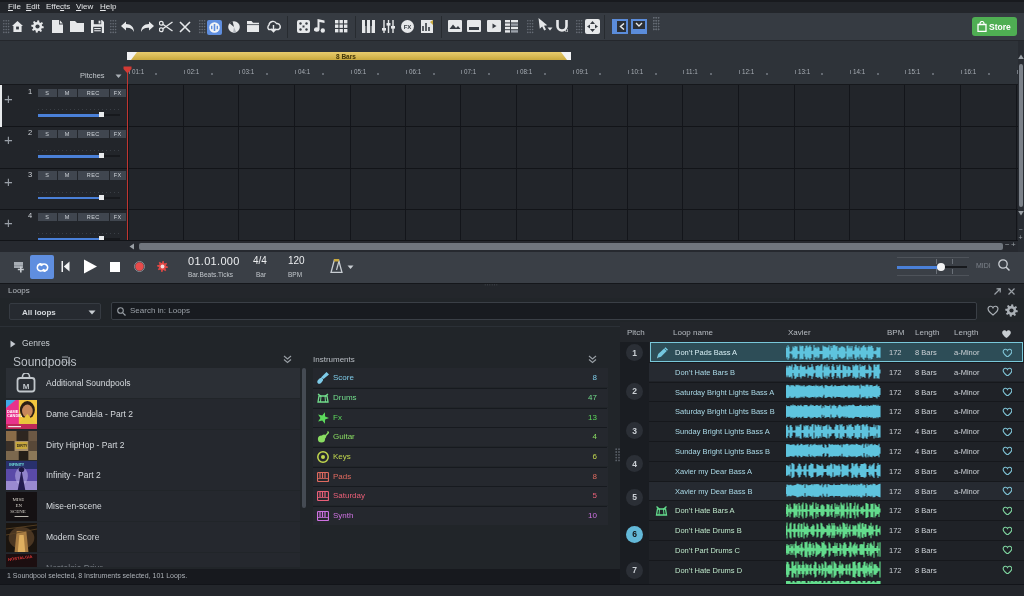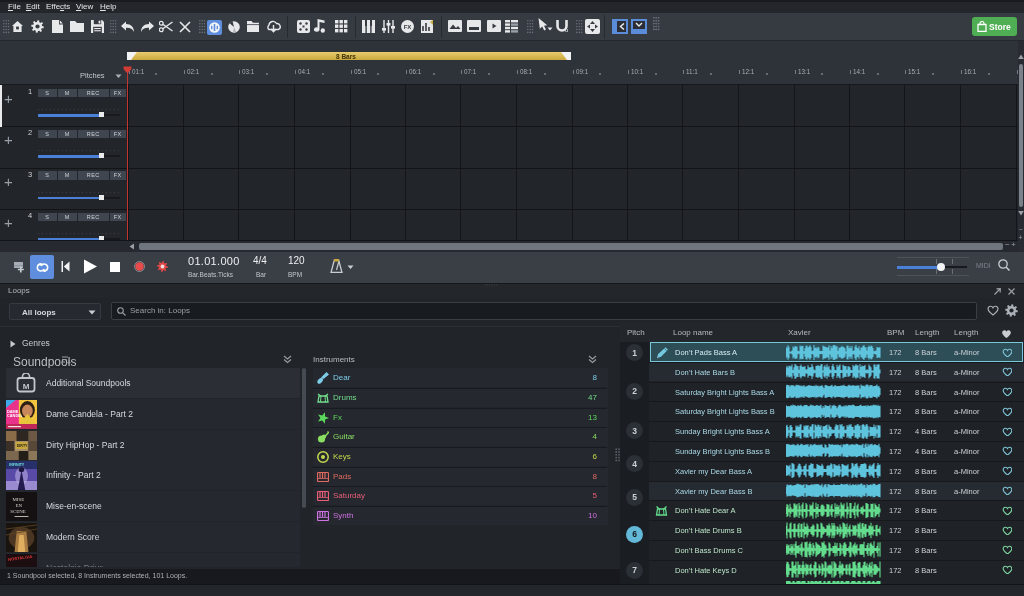--- a/index.html
+++ b/index.html
@@ -662,21 +662,21 @@
       <circle cx="25.5" cy="15.5" r="1.4" fill="#ff5040"></circle>
     </svg>
 <div style="position:absolute;left:46px;top:223px;white-space:nowrap;font-size:8.5px;color:#777d84">Nostalgia Drive</div>
 </div>
 <div style="position:absolute;left:301.5px;top:368px;width:4.5px;height:140px;background:#454b53;border-radius:2px"></div>
 <div style="position:absolute;left:313px;top:368px;width:295px;height:19px;background:#25282e"></div>
 <svg style="position:absolute;left:317px;top:372px;" width="12" height="12" viewBox="0 0 12 12">
     <path d="M9.5 0 L12 2.5 L6.5 7 L4 5.5 Z" fill="#7ecbe8"></path>
     <path d="M5.5 6.5 C7 8 5.5 9 4.5 10.5 C3.5 12 1.5 12 0.8 11.2 C0 10.5 0 8.5 1.5 7.5 C3 6.5 4 5 5.5 6.5 Z" fill="#7ecbe8"></path>
   </svg>
-<div style="position:absolute;left:333px;top:373px;white-space:nowrap;font-size:8px;color:#7ecbe8">Dear</div>
+<div style="position:absolute;left:333px;top:373px;white-space:nowrap;font-size:8px;color:#7ecbe8">Score</div>
 <div style="position:absolute;left:560px;top:373px;width:37px;text-align:right;font-size:8px;color:#7ecbe8">8</div>
 <div style="position:absolute;left:313px;top:388px;width:295px;height:19px;background:#25282e"></div>
 <div style="position:absolute;left:313px;top:387.5px;width:294px;height:1px;background:#171a1f"></div>
 <svg style="position:absolute;left:317px;top:392px;" width="12" height="12" viewBox="0 0 12 12">
     <path d="M2 4 L10 4 L11 10 L1 10 Z" fill="none" stroke="#72dd8c" stroke-width="1.3"></path>
     <path d="M4 4 L3.5 10 M8 4 L8.5 10" stroke="#72dd8c" stroke-width="1"></path>
     <path d="M1 2 L4 4.2 M11 2 L8 4.2" stroke="#72dd8c" stroke-width="1.3"></path>
   </svg>
 <div style="position:absolute;left:333px;top:393px;white-space:nowrap;font-size:8px;color:#72dd8c">Drums</div>
 <div style="position:absolute;left:560px;top:393px;width:37px;text-align:right;font-size:8px;color:#72dd8c">47</div>
@@ -870,21 +870,21 @@
 <svg style="position:absolute;left:353px;top:145.03px;" width="10" height="9" viewBox="0 0 10 9">
       <path d="M5.5 9 C1 5.8 0.7 3.6 1.6 2.2 C2.5 0.9 4.6 0.9 5.5 2.6 C6.4 0.9 8.5 0.9 9.4 2.2 C10.3 3.6 10 5.8 5.5 9 Z" fill="none" stroke="#7fc4d6" stroke-width="1.1"></path>
     </svg>
 <div style="position:absolute;left:0px;top:159.82px;width:375px;height:19px;background:#1f2227"></div>
 <div style="position:absolute;left:0px;top:159.32px;width:375px;height:1px;background:#16181c"></div>
 <svg style="position:absolute;left:6px;top:162.82px;" width="13" height="13" viewBox="0 0 13 13">
       <path d="M2.5 5 L10.5 5 L11.5 11 L1.5 11 Z" fill="none" stroke="#63dc8d" stroke-width="1.3"></path>
       <path d="M4.5 5 L4 11 M8.5 5 L9 11" stroke="#63dc8d" stroke-width="1"></path>
       <path d="M1.5 2.5 L4.5 5.2 M11.5 2.5 L8.5 5.2" stroke="#63dc8d" stroke-width="1.3"></path>
     </svg>
-<div style="position:absolute;left:26px;top:165.32px;white-space:nowrap;font-size:7.5px;color:#bce5c8">Don’t Hate Dear A</div>
+<div style="position:absolute;left:26px;top:165.32px;white-space:nowrap;font-size:7.5px;color:#bce5c8">Don’t Hate Bars A</div>
 <svg style="position:absolute;left:137px;top:159.82px;" width="95" height="19" viewBox="0 0 95 19">
       <path d="M0 5.9V13.1M1 3.0V16.0M2 4.0V15.0M3 7.7V11.3M4 2.8V16.2M5 6.2V12.8M6 8.2V10.8M7 7.7V11.3M8 2.4V16.6M9 2.6V16.4M10 4.6V14.4M11 2.9V16.1M12 8.6V10.4M13 2.0V17.0M14 4.7V14.3M15 8.5V10.5M16 3.4V15.6M17 1.4V17.6M18 8.3V10.7M19 7.9V11.1M20 1.9V17.1M21 3.4V15.6M22 8.7V10.3M23 8.6V10.4M24 3.6V15.4M25 5.1V13.9M26 3.7V15.3M27 1.3V17.7M28 7.8V11.2M29 8.0V11.0M30 1.8V17.2M31 6.0V13.0M32 3.0V16.0M33 8.0V11.0M34 8.1V10.9M35 4.5V14.5M36 3.6V15.4M37 3.8V15.2M38 5.2V13.8M39 8.4V10.6M40 8.0V11.0M41 3.1V15.9M42 3.6V15.4M43 3.6V15.4M44 8.3V10.7M45 4.7V14.3M46 3.0V16.0M47 7.9V11.1M48 8.7V10.3M49 2.2V16.8M50 5.9V13.1M51 3.4V15.6M52 6.1V12.9M53 4.2V14.8M54 8.3V10.7M55 1.6V17.4M56 3.6V15.4M57 4.5V14.5M58 2.5V16.5M59 8.6V10.4M60 8.1V10.9M61 1.6V17.4M62 5.5V13.5M63 8.4V10.6M64 2.0V17.0M65 2.1V16.9M66 8.2V10.8M67 7.6V11.4M68 5.1V13.9M69 1.4V17.6M70 8.4V10.6M71 4.6V14.4M72 2.8V16.2M73 8.3V10.7M74 8.7V10.3M75 6.2V12.8M76 6.3V12.7M77 4.8V14.2M78 8.0V11.0M79 8.5V10.5M80 1.9V17.1M81 2.3V16.7M82 3.0V16.0M83 8.6V10.4M84 7.8V11.2M85 2.7V16.3M86 3.1V15.9M87 2.6V16.4M88 8.3V10.7M89 2.5V16.5M90 3.9V15.1M91 5.5V13.5M92 6.1V12.9M93 2.9V16.1M94 7.6V11.4" stroke="#63dc8d" stroke-width="1.1"></path>
     </svg>
 <div style="position:absolute;left:240px;top:165.32px;white-space:nowrap;font-size:7.5px;color:#ccd1d6">172</div>
 <div style="position:absolute;left:266px;top:165.32px;white-space:nowrap;font-size:7.5px;color:#ccd1d6">8 Bars</div>
 <svg style="position:absolute;left:353px;top:164.82px;" width="10" height="9" viewBox="0 0 10 9">
       <path d="M5.5 9 C1 5.8 0.7 3.6 1.6 2.2 C2.5 0.9 4.6 0.9 5.5 2.6 C6.4 0.9 8.5 0.9 9.4 2.2 C10.3 3.6 10 5.8 5.5 9 Z" fill="none" stroke="#7fd6a0" stroke-width="1.1"></path>
     </svg>
 <div style="position:absolute;left:0px;top:179.60999999999999px;width:375px;height:19px;background:#1f2227"></div>
 <div style="position:absolute;left:0px;top:179.10999999999999px;width:375px;height:1px;background:#16181c"></div>
@@ -892,32 +892,32 @@
 <svg style="position:absolute;left:137px;top:179.60999999999999px;" width="95" height="19" viewBox="0 0 95 19">
       <path d="M0 4.7V14.3M1 1.6V17.4M2 8.3V10.7M3 7.5V11.5M4 2.5V16.5M5 1.6V17.4M6 8.5V10.5M7 8.1V10.9M8 2.7V16.3M9 2.6V16.4M10 7.8V11.2M11 8.2V10.8M12 3.6V15.4M13 2.0V17.0M14 8.3V10.7M15 2.7V16.3M16 2.7V16.3M17 7.9V11.1M18 1.5V17.5M19 5.3V13.7M20 5.9V13.1M21 2.4V16.6M22 4.7V14.3M23 7.7V11.3M24 8.2V10.8M25 5.9V13.1M26 4.9V14.1M27 3.2V15.8M28 4.5V14.5M29 8.6V10.4M30 8.2V10.8M31 2.5V16.5M32 3.2V15.8M33 8.1V10.9M34 8.3V10.7M35 1.8V17.2M36 2.6V16.4M37 5.2V13.8M38 6.3V12.7M39 7.7V11.3M40 7.7V11.3M41 3.9V15.1M42 4.7V14.3M43 2.5V16.5M44 4.6V14.4M45 7.8V11.2M46 1.9V17.1M47 4.5V14.5M48 2.1V16.9M49 4.4V14.6M50 8.7V10.3M51 5.4V13.6M52 5.5V13.5M53 7.8V11.2M54 3.6V15.4M55 5.8V13.2M56 8.3V10.7M57 1.6V17.4M58 2.1V16.9M59 3.2V15.8M60 6.0V13.0M61 2.5V16.5M62 8.1V10.9M63 5.4V13.6M64 3.5V15.5M65 8.4V10.6M66 8.6V10.4M67 4.1V14.9M68 5.2V13.8M69 4.2V14.8M70 4.5V14.5M71 8.2V10.8M72 2.6V16.4M73 3.4V15.6M74 1.4V17.6M75 7.7V11.3M76 2.5V16.5M77 1.9V17.1M78 5.7V13.3M79 3.1V15.9M80 3.3V15.7M81 7.8V11.2M82 7.7V11.3M83 4.2V14.8M84 5.1V13.9M85 1.7V17.3M86 5.7V13.3M87 4.6V14.4M88 8.4V10.6M89 8.7V10.3M90 4.2V14.8M91 3.8V15.2M92 8.0V11.0M93 7.5V11.5M94 5.3V13.7" stroke="#63dc8d" stroke-width="1.1"></path>
     </svg>
 <div style="position:absolute;left:240px;top:185.10999999999999px;white-space:nowrap;font-size:7.5px;color:#ccd1d6">172</div>
 <div style="position:absolute;left:266px;top:185.10999999999999px;white-space:nowrap;font-size:7.5px;color:#ccd1d6">8 Bars</div>
 <svg style="position:absolute;left:353px;top:184.60999999999999px;" width="10" height="9" viewBox="0 0 10 9">
       <path d="M5.5 9 C1 5.8 0.7 3.6 1.6 2.2 C2.5 0.9 4.6 0.9 5.5 2.6 C6.4 0.9 8.5 0.9 9.4 2.2 C10.3 3.6 10 5.8 5.5 9 Z" fill="none" stroke="#7fd6a0" stroke-width="1.1"></path>
     </svg>
 <div style="position:absolute;left:0px;top:199.39999999999998px;width:375px;height:19px;background:#1f2227"></div>
 <div style="position:absolute;left:0px;top:198.89999999999998px;width:375px;height:1px;background:#16181c"></div>
-<div style="position:absolute;left:26px;top:204.89999999999998px;white-space:nowrap;font-size:7.5px;color:#bce5c8">Don’t Bass Drums C</div>
+<div style="position:absolute;left:26px;top:204.89999999999998px;white-space:nowrap;font-size:7.5px;color:#bce5c8">Don’t Part Drums C</div>
 <svg style="position:absolute;left:137px;top:199.39999999999998px;" width="95" height="19" viewBox="0 0 95 19">
       <path d="M0 5.7V13.3M1 3.9V15.1M2 5.4V13.6M3 4.8V14.2M4 8.1V10.9M5 4.0V15.0M6 6.2V12.8M7 4.2V14.8M8 8.2V10.8M9 3.8V15.2M10 1.2V17.8M11 5.4V13.6M12 6.0V13.0M13 4.9V14.1M14 7.8V11.2M15 3.9V15.1M16 2.2V16.8M17 7.6V11.4M18 8.4V10.6M19 1.9V17.1M20 2.2V16.8M21 1.6V17.4M22 7.6V11.4M23 3.7V15.3M24 1.7V17.3M25 4.1V14.9M26 7.8V11.2M27 3.0V16.0M28 5.3V13.7M29 8.2V10.8M30 2.1V16.9M31 3.4V15.6M32 4.5V14.5M33 4.8V14.2M34 6.0V13.0M35 7.7V11.3M36 2.0V17.0M37 2.9V16.1M38 1.3V17.7M39 4.5V14.5M40 5.4V13.6M41 8.6V10.4M42 8.4V10.6M43 2.2V16.8M44 3.5V15.5M45 7.7V11.3M46 8.2V10.8M47 5.9V13.1M48 6.1V12.9M49 2.4V16.6M50 5.8V13.2M51 3.1V15.9M52 8.1V10.9M53 8.0V11.0M54 3.0V16.0M55 4.6V14.4M56 8.6V10.4M57 5.3V13.7M58 2.8V16.2M59 2.3V16.7M60 4.2V14.8M61 8.0V11.0M62 7.9V11.1M63 6.2V12.8M64 1.8V17.2M65 2.4V16.6M66 7.5V11.5M67 5.6V13.4M68 4.3V14.7M69 2.5V16.5M70 5.7V13.3M71 4.2V14.8M72 8.4V10.6M73 8.3V10.7M74 4.5V14.5M75 4.1V14.9M76 4.2V14.8M77 4.3V14.7M78 1.7V17.3M79 8.3V10.7M80 7.9V11.1M81 4.9V14.1M82 2.9V16.1M83 8.0V11.0M84 3.6V15.4M85 2.6V16.4M86 4.4V14.6M87 5.9V13.1M88 1.3V17.7M89 7.9V11.1M90 8.1V10.9M91 6.1V12.9M92 2.6V16.4M93 8.6V10.4M94 2.2V16.8" stroke="#63dc8d" stroke-width="1.1"></path>
     </svg>
 <div style="position:absolute;left:240px;top:204.89999999999998px;white-space:nowrap;font-size:7.5px;color:#ccd1d6">172</div>
 <div style="position:absolute;left:266px;top:204.89999999999998px;white-space:nowrap;font-size:7.5px;color:#ccd1d6">8 Bars</div>
 <svg style="position:absolute;left:353px;top:204.39999999999998px;" width="10" height="9" viewBox="0 0 10 9">
       <path d="M5.5 9 C1 5.8 0.7 3.6 1.6 2.2 C2.5 0.9 4.6 0.9 5.5 2.6 C6.4 0.9 8.5 0.9 9.4 2.2 C10.3 3.6 10 5.8 5.5 9 Z" fill="none" stroke="#7fd6a0" stroke-width="1.1"></path>
     </svg>
 <div style="position:absolute;left:0px;top:219.19px;width:375px;height:19px;background:#1f2227"></div>
 <div style="position:absolute;left:0px;top:218.69px;width:375px;height:1px;background:#16181c"></div>
-<div style="position:absolute;left:26px;top:224.69px;white-space:nowrap;font-size:7.5px;color:#bce5c8">Don’t Hate Keys D</div>
+<div style="position:absolute;left:26px;top:224.69px;white-space:nowrap;font-size:7.5px;color:#bce5c8">Don’t Hate Drums D</div>
 <svg style="position:absolute;left:137px;top:219.19px;" width="95" height="19" viewBox="0 0 95 19">
       <path d="M0 4.3V14.7M1 1.7V17.3M2 1.9V17.1M3 4.2V14.8M4 8.1V10.9M5 8.3V10.7M6 1.6V17.4M7 1.5V17.5M8 6.0V13.0M9 5.1V13.9M10 1.5V17.5M11 8.5V10.5M12 1.5V17.5M13 5.1V13.9M14 4.5V14.5M15 7.9V11.1M16 4.9V14.1M17 1.2V17.8M18 4.7V14.3M19 7.8V11.2M20 3.6V15.4M21 4.8V14.2M22 4.4V14.6M23 8.3V10.7M24 5.1V13.9M25 3.8V15.2M26 8.1V10.9M27 8.6V10.4M28 4.9V14.1M29 1.6V17.4M30 2.3V16.7M31 7.9V11.1M32 8.7V10.3M33 4.3V14.7M34 5.7V13.3M35 8.7V10.3M36 3.2V15.8M37 4.5V14.5M38 8.0V11.0M39 1.3V17.7M40 2.3V16.7M41 7.7V11.3M42 5.6V13.4M43 5.2V13.8M44 4.4V14.6M45 5.6V13.4M46 1.4V17.6M47 8.6V10.4M48 1.3V17.7M49 2.4V16.6M50 3.7V15.3M51 7.8V11.2M52 8.1V10.9M53 5.3V13.7M54 1.3V17.7M55 5.4V13.6M56 3.5V15.5M57 4.6V14.4M58 8.0V11.0M59 8.6V10.4M60 4.8V14.2M61 4.3V14.7M62 8.4V10.6M63 4.5V14.5M64 3.4V15.6M65 8.3V10.7M66 8.3V10.7M67 1.8V17.2M68 1.9V17.1M69 1.3V17.7M70 5.2V13.8M71 8.5V10.5M72 3.0V16.0M73 1.9V17.1M74 2.3V16.7M75 7.7V11.3M76 7.7V11.3M77 5.3V13.7M78 2.0V17.0M79 1.5V17.5M80 5.8V13.2M81 3.2V15.8M82 7.5V11.5M83 4.6V14.4M84 2.4V16.6M85 6.0V13.0M86 1.7V17.3M87 8.4V10.6M88 4.3V14.7M89 4.2V14.8M90 4.3V14.7M91 6.0V13.0M92 7.5V11.5M93 8.2V10.8M94 1.4V17.6" stroke="#63dc8d" stroke-width="1.1"></path>
     </svg>
 <div style="position:absolute;left:240px;top:224.69px;white-space:nowrap;font-size:7.5px;color:#ccd1d6">172</div>
 <div style="position:absolute;left:266px;top:224.69px;white-space:nowrap;font-size:7.5px;color:#ccd1d6">8 Bars</div>
 <svg style="position:absolute;left:353px;top:224.19px;" width="10" height="9" viewBox="0 0 10 9">
       <path d="M5.5 9 C1 5.8 0.7 3.6 1.6 2.2 C2.5 0.9 4.6 0.9 5.5 2.6 C6.4 0.9 8.5 0.9 9.4 2.2 C10.3 3.6 10 5.8 5.5 9 Z" fill="none" stroke="#7fd6a0" stroke-width="1.1"></path>
     </svg>
 <svg style="position:absolute;left:137px;top:240.48px;" width="95" height="3.5" viewBox="0 0 95 3.5">
       <path d="M0 4.4V14.6M1 3.2V15.8M2 5.1V13.9M3 5.6V13.4M4 5.9V13.1M5 8.1V10.9M6 7.9V11.1M7 1.5V17.5M8 3.8V15.2M9 7.8V11.2M10 8.0V11.0M11 2.1V16.9M12 1.9V17.1M13 5.2V13.8M14 3.9V15.1M15 7.7V11.3M16 5.9V13.1M17 2.6V16.4M18 2.8V16.2M19 5.9V13.1M20 8.2V10.8M21 8.4V10.6M22 4.1V14.9M23 4.5V14.5M24 8.1V10.9M25 3.2V15.8M26 1.3V17.7M27 4.5V14.5M28 7.6V11.4M29 2.5V16.5M30 4.0V15.0M31 1.6V17.4M32 7.6V11.4M33 6.1V12.9M34 6.2V12.8M35 3.9V15.1M36 8.6V10.4M37 8.2V10.8M38 5.6V13.4M39 3.2V15.8M40 8.3V10.7M41 8.1V10.9M42 1.7V17.3M43 1.3V17.7M44 3.0V16.0M45 8.4V10.6M46 8.2V10.8M47 4.5V14.5M48 2.8V16.2M49 1.6V17.4M50 7.8V11.2M51 3.2V15.8M52 4.2V14.8M53 5.8V13.2M54 8.3V10.7M55 4.2V14.8M56 1.6V17.4M57 1.8V17.2M58 7.8V11.2M59 7.7V11.3M60 5.7V13.3M61 2.1V16.9M62 5.4V13.6M63 5.9V13.1M64 8.7V10.3M65 7.7V11.3M66 5.2V13.8M67 4.3V14.7M68 2.1V16.9M69 4.3V14.7M70 7.7V11.3M71 8.1V10.9M72 1.8V17.2M73 1.6V17.4M74 2.6V16.4M75 7.8V11.2M76 8.4V10.6M77 3.0V16.0M78 4.7V14.3M79 1.8V17.2M80 8.4V10.6M81 7.7V11.3M82 4.3V14.7M83 4.1V14.9M84 1.4V17.6M85 8.2V10.8M86 7.6V11.4M87 3.7V15.3M88 1.7V17.3M89 7.8V11.2M90 8.1V10.9M91 4.1V14.9M92 4.8V14.2M93 1.4V17.6M94 2.1V16.9" stroke="#63dc8d" stroke-width="1.1" transform="translate(0,-6.5)"></path>

